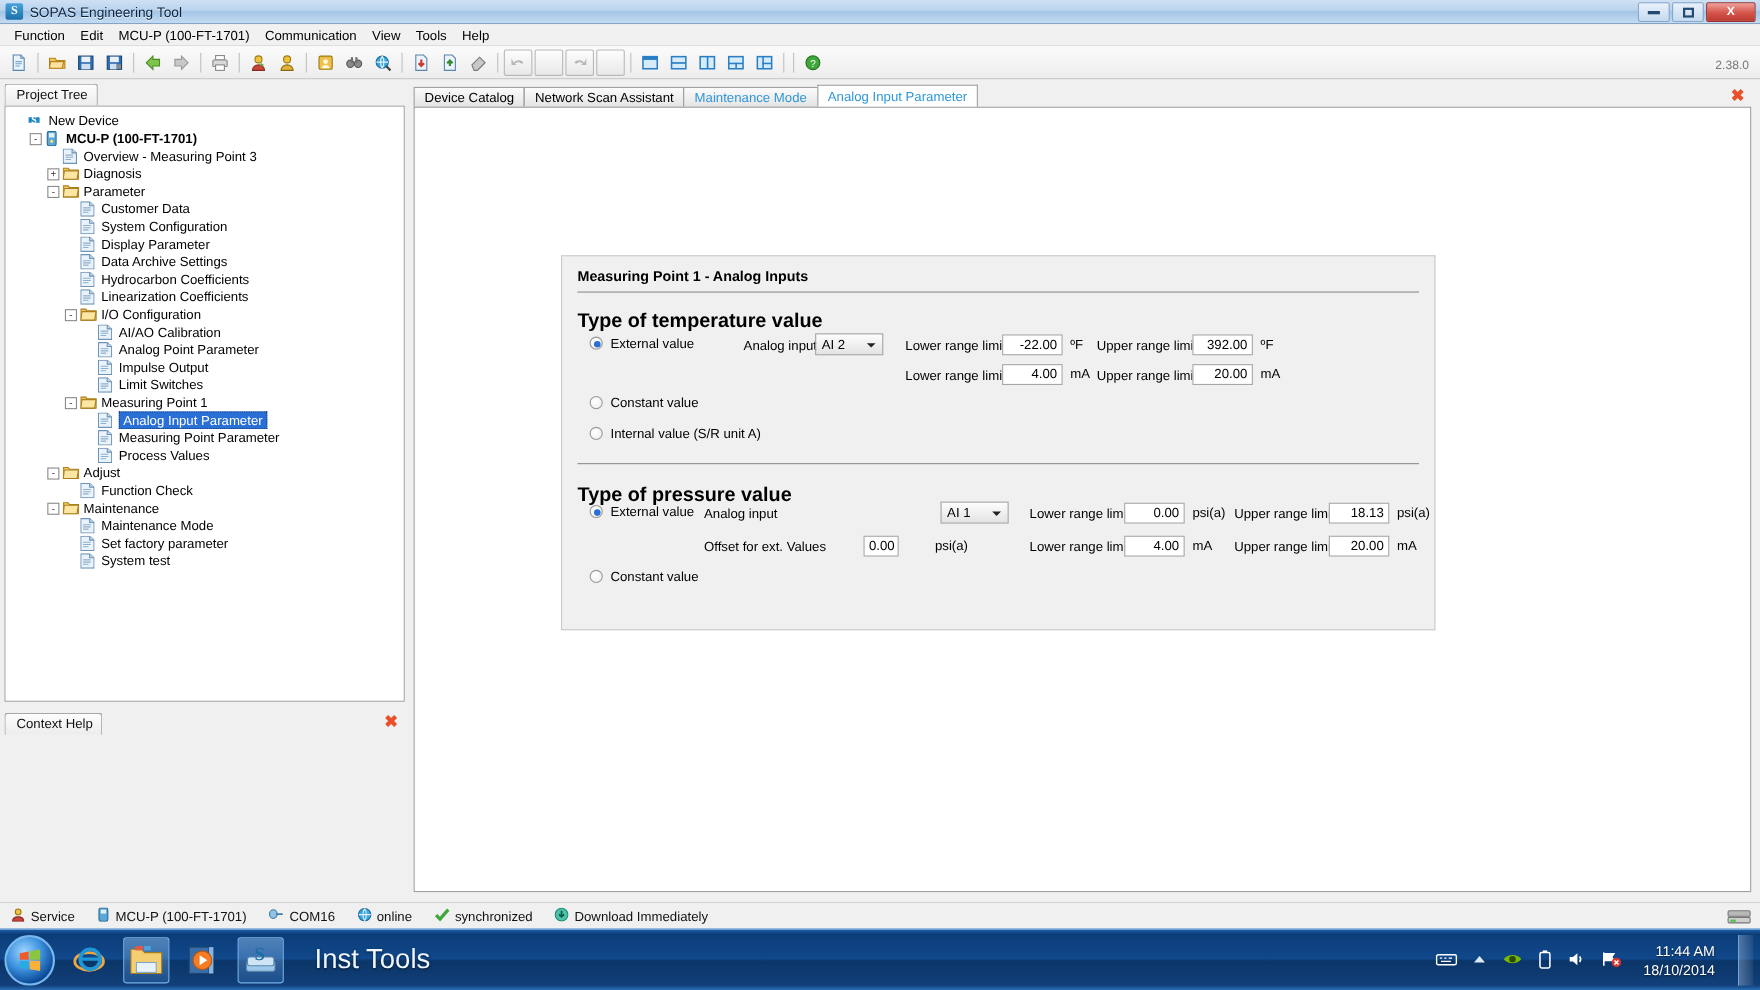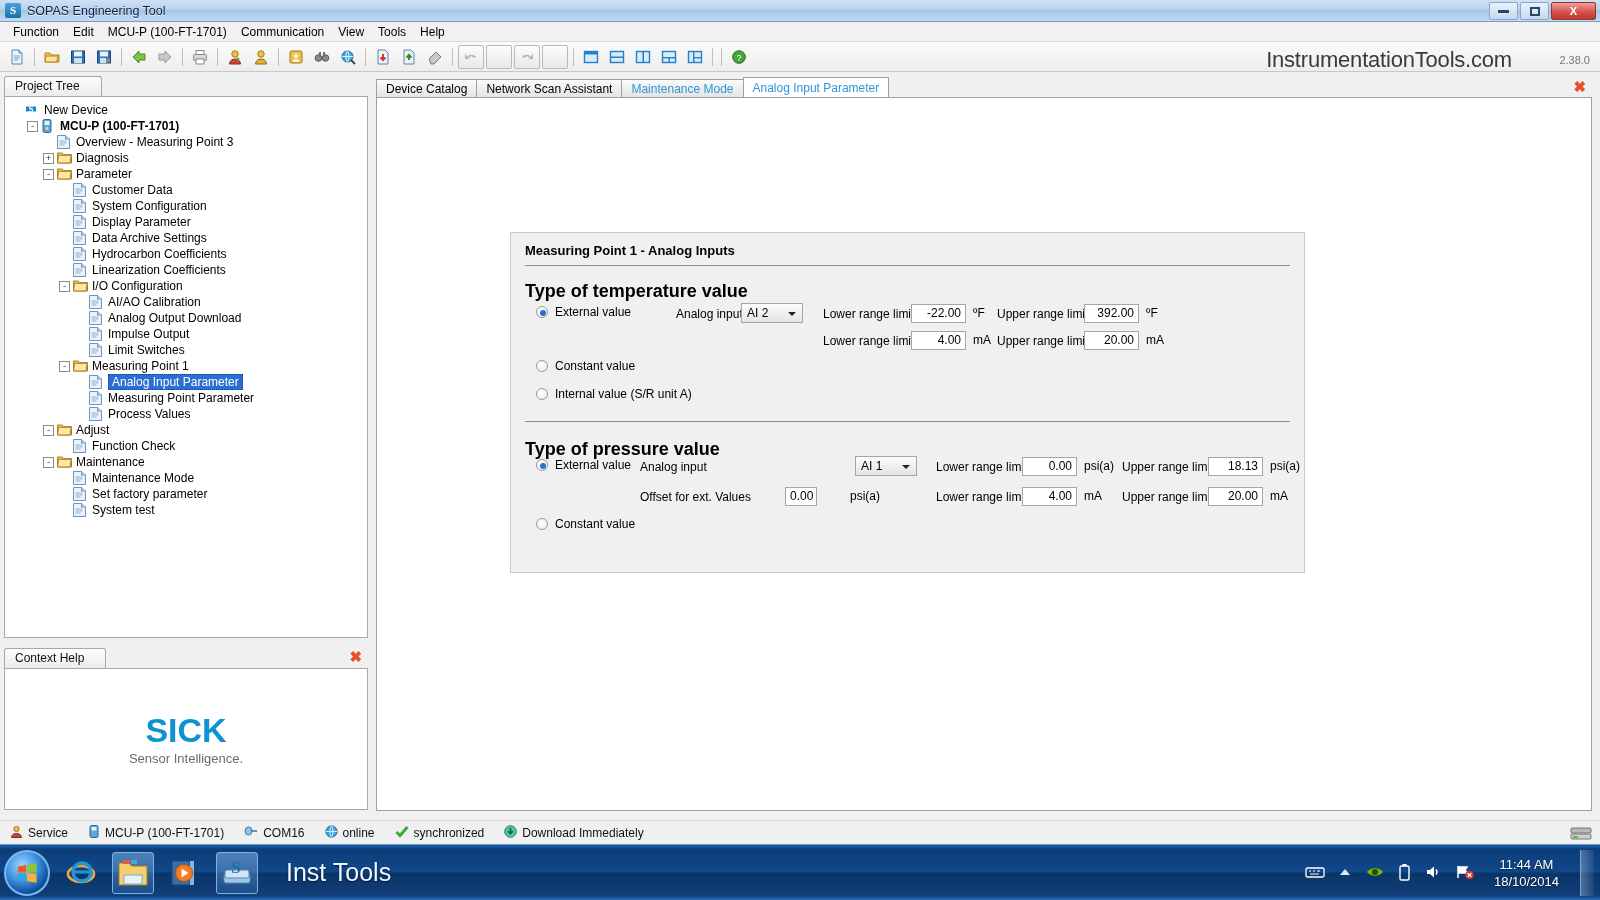--- a/index.html
+++ b/index.html
@@ -86,21 +86,21 @@
     position: absolute; right: 10px; top: 12px;
     font-size: 11px; color: #777;
   }
 
   
   .left-panel {
     position: absolute; left: 4px; top: 76px; width: 364px; height: 562px;
   }
   .panel-tabrow { height: 20px; display: flex; align-items: flex-end; }
   .panel-tab {
-    height: 20px; padding: 2px 21px 3px 10px;
+    height: 20px; padding: 2px 8px 3px 10px;
     background: linear-gradient(to bottom,#fdfdfd,#ececec);
     border: 1px solid #a8a8a8; border-bottom: none;
     border-radius: 3px 3px 0 0; font-size: 12px; color: #111;
   }
   .panel-body {
     height: 542px; background: #fff; border: 1px solid #a8a8a8;
     overflow: hidden; position: relative;
   }
 
   
@@ -242,21 +242,21 @@
   }
   .taskname {
     color: #eef6ff; font-size: 25px; margin-left: 28px;
     text-shadow: 0 1px 2px rgba(0,0,0,0.6);
   }
   .tray {
     position: absolute; right: 0; top: 0; height: 56px;
     display: flex; align-items: center; gap: 13px; padding-right: 6px;
   }
   .clock {
-    color: #fff; font-size: 13px; text-align: center; line-height: 17px;
+    color: #fff; font-size: 13px; text-align: right; line-height: 17px;
     text-shadow: 0 1px 2px rgba(0,0,0,0.6); margin-left: 6px;
   }
   .showdesk {
     width: 14px; height: 46px; margin-left: 8px;
     background: linear-gradient(to right, rgba(255,255,255,0.28), rgba(255,255,255,0.06));
     border-left: 1px solid #6aa9e0;
   }
   .desktop-icon {
     position: absolute; right: 6px; top: 826px; width: 24px; height: 18px;
   }
@@ -441,21 +441,20 @@
       </svg>
   </div>
   <div class="tsep"></div>
   <div class="tsep"></div>
   <div class="tbtn">
     <svg width="16" height="16" viewBox="0 0 16 16">
         <circle cx="8" cy="8" r="6.3" fill="#3fa83a" stroke="#25701f"></circle>
         <text x="8" y="11.6" font-size="9" fill="#fff" text-anchor="middle" font-family="Liberation Sans">?</text>
       </svg>
   </div>
-  <div class="brand">InstrumentationTools.com</div>
   <div class="version">2.38.0</div>
 </div>
 
 <div class="left-panel">
   <div class="panel-tabrow">
     <div class="panel-tab">Project Tree</div>
   </div>
   <div class="panel-body">
     <div class="tree" id="tree-root">
         <div class="tnode">
@@ -585,21 +584,21 @@
           <span class="tlabel">AI/AO Calibration</span>
         </div>
         <div class="tnode">
           <span class="tind" style="width: 64px;"></span>
           <span class="texp-none"></span>
           <span class="ticon"><svg width="13" height="14" viewBox="0 0 13 14">
               <path d="M0.5 0.5h8L12.5 4v9.5H0.5z" fill="#eaf3fb" stroke="#6e93b4"></path>
               <path d="M8.5 0.5V4h4" fill="#c3d9ec" stroke="#6e93b4"></path>
               <path d="M2.5 6h7M2.5 8h7M2.5 10h5" stroke="#8fb0ca"></path>
             </svg></span>
-          <span class="tlabel">Analog Output Download</span>
+          <span class="tlabel">Analog Point Parameter</span>
         </div>
         <div class="tnode">
           <span class="tind" style="width: 64px;"></span>
           <span class="texp-none"></span>
           <span class="ticon"><svg width="13" height="14" viewBox="0 0 13 14">
               <path d="M0.5 0.5h8L12.5 4v9.5H0.5z" fill="#eaf3fb" stroke="#6e93b4"></path>
               <path d="M8.5 0.5V4h4" fill="#c3d9ec" stroke="#6e93b4"></path>
               <path d="M2.5 6h7M2.5 8h7M2.5 10h5" stroke="#8fb0ca"></path>
             </svg></span>
           <span class="tlabel">Impulse Output</span>
@@ -712,24 +711,20 @@
           <span class="tlabel">System test</span>
         </div>
       </div>
   </div>
 </div>
 
 <div class="help-panel">
   <div class="help-tabrow">
     <div class="panel-tab">Context Help</div>
     <div class="help-close">✖</div>
-  </div>
-  <div class="help-body">
-    <div class="sick-logo">SICK</div>
-    <div class="sick-tag">Sensor Intelligence.</div>
   </div>
 </div>
 
 <div class="main-tabrow" id="main-tabrow">
   <div class="mtab">Device Catalog</div>
     <div class="mtab">Network Scan Assistant</div>
     <div class="mtab link">Maintenance Mode</div>
     <div class="mtab link active">Analog Input Parameter</div>
     <div class="main-close">✖</div>
 </div>

